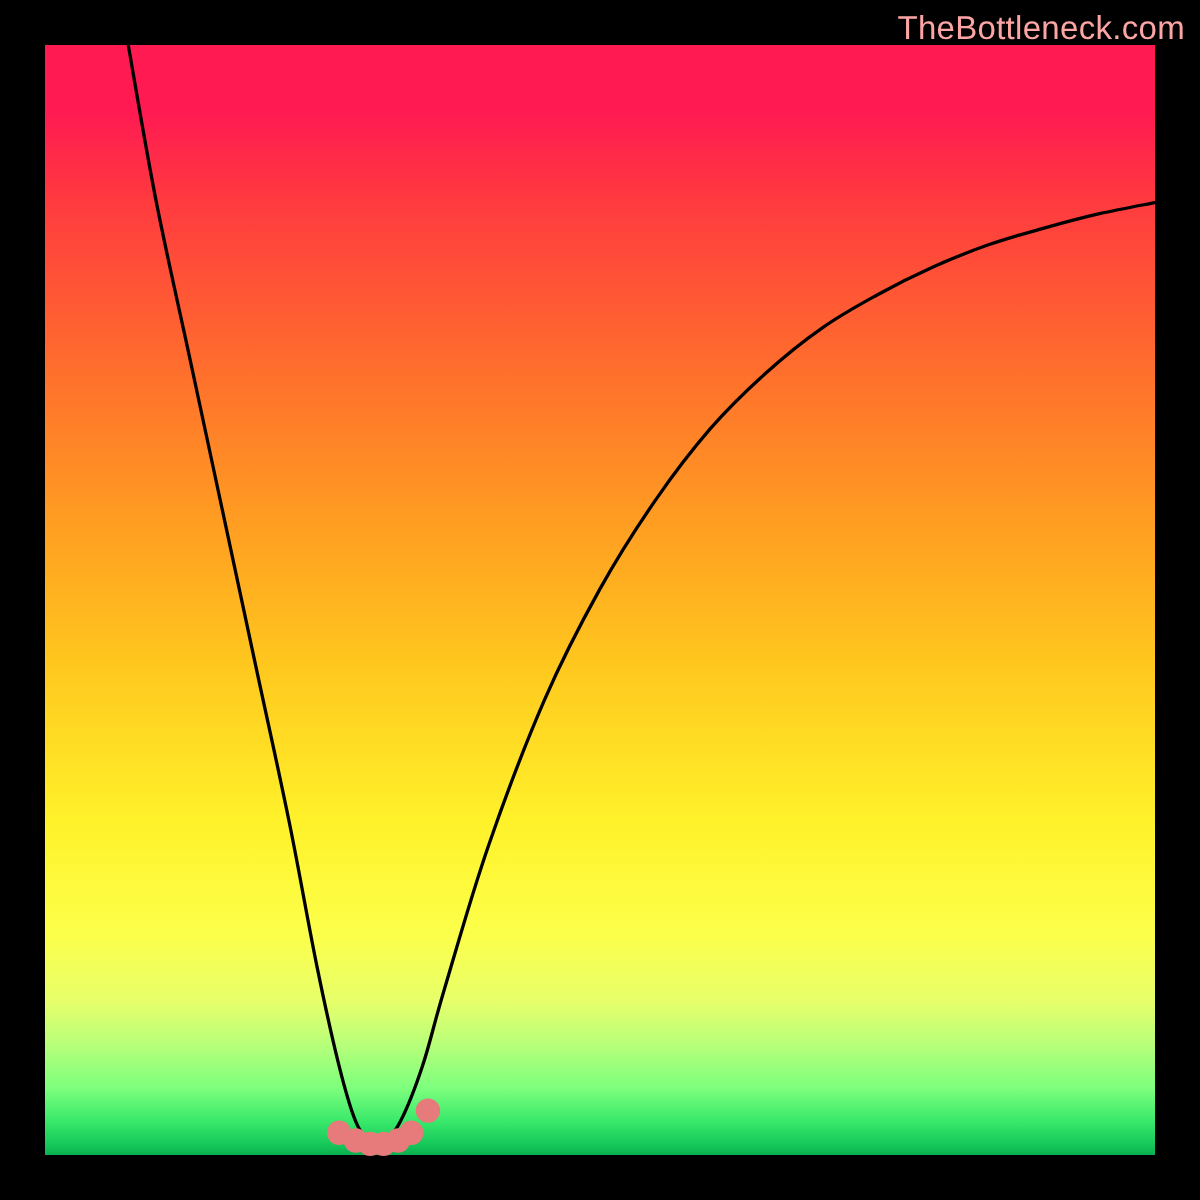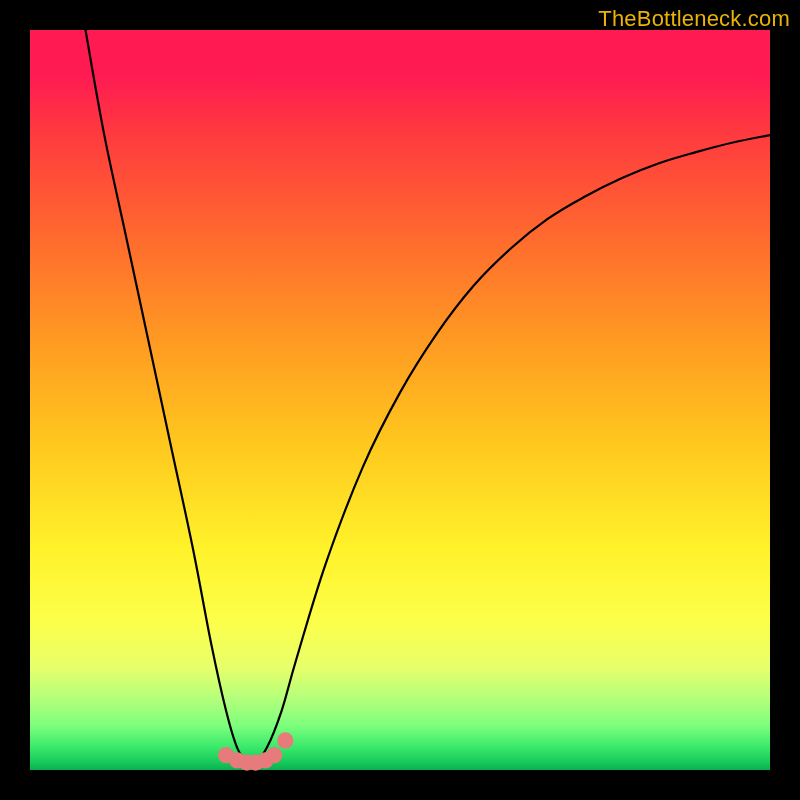--- a/index.html
+++ b/index.html
@@ -40,21 +40,21 @@
       #7dff7d 94%,
       #38e86a 97%,
       #16c95a 99%,
       #0ab050 100%
     );
   }
   .wm {
     position: absolute;
     top: 6px;
     right: 10px;
-    color: #eab308;
+    color: #fca5a5;
     font-size: 22px;
     letter-spacing: 0.2px;
     user-select: none;
     text-align: center;
   }
   svg.curve {
     position: absolute;
     left: 0; top: 0;
     width: 740px;
     height: 740px;

